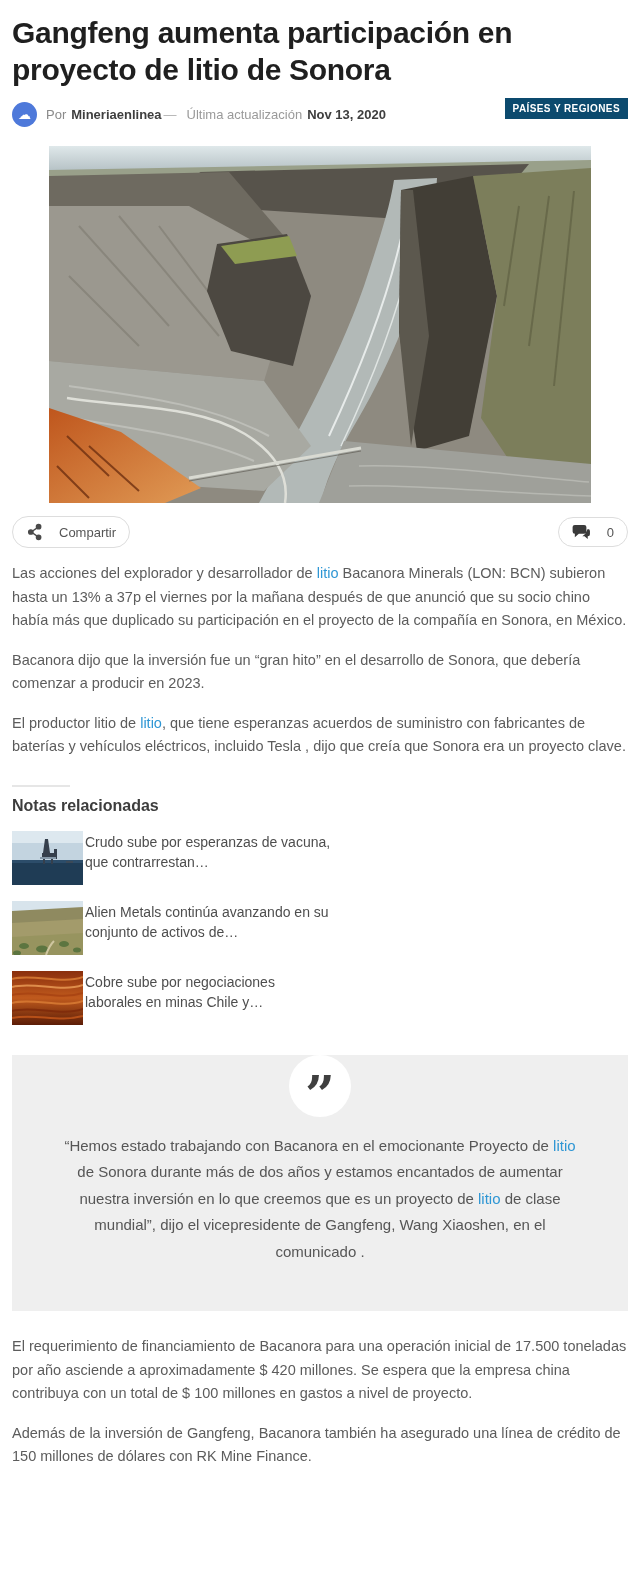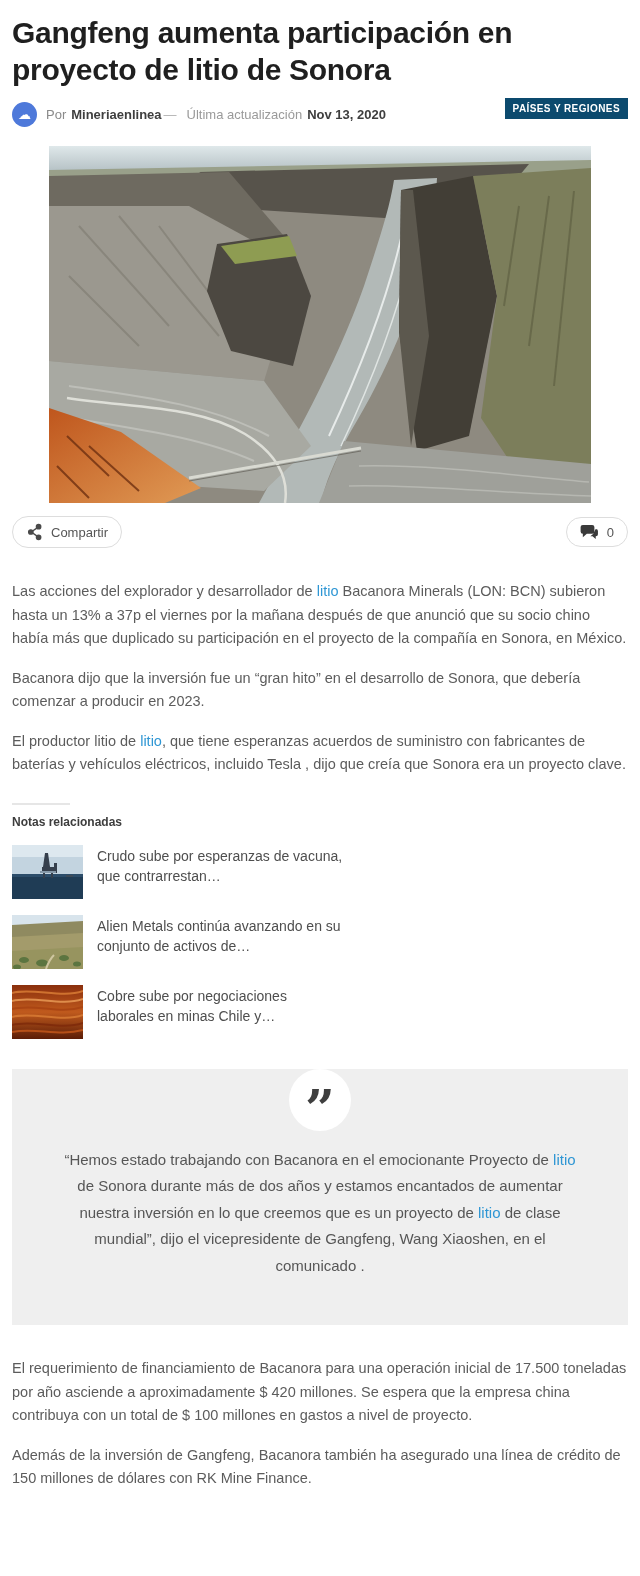--- a/index.html
+++ b/index.html
@@ -34,38 +34,38 @@
     font-size:10px; font-weight:bold; letter-spacing:0.4px;
     padding:5px 8px; text-decoration:none;
   }
 
   
   .hero { display:block; width:542px; height:357px; margin:18px auto 0; }
 
   
   .share-row { display:flex; justify-content:space-between; align-items:center; margin-top:13px; }
   .pill {
-    display:inline-flex; align-items:center; gap:8px;
+    display:inline-flex; align-items:center; gap:16px;
     border:1px solid #dddddd; border-radius:17px; background:#fff;
     padding:6px 13px; font-size:13px; color:#555; cursor:pointer;
   }
   .pill svg { display:block; }
 
   
   .para { font-size:14.5px; line-height:23.5px; color:#5c5c5c; margin:16px 0 0; }
-  .para:first-of-type { margin-top:32px; }
+  .para:first-of-type { margin-top:14px; }
   a.inline-link { color:#2e96d4; text-decoration:none; }
   .seg-bold { font-weight:bold; color:#333333; }
   .interest-para { font-weight:bold; }
   .interest-para .inline-link { color:#1583d6; font-weight:bold; }
 
   
   .related-sep { width:58px; height:2px; background:#e6e6e6; margin:26px 0 10px; }
-  .related-heading { font-size:12px; font-weight:bold; color:#3d3d3d; margin:0 0 16px; }
-  .related-item { display:flex; gap:14px; margin-bottom:16px; cursor:pointer; }
+  .related-heading { font-size:16px; font-weight:bold; color:#3d3d3d; margin:0 0 16px; }
+  .related-item { display:flex; gap:2px; margin-bottom:16px; cursor:pointer; }
   .thumb { width:71px; height:54px; flex:none; display:block; }
   .related-title { font-size:14px; line-height:20px; color:#4e4e4e; max-width:250px; padding-top:1px; }
 
   
   .quote-box {
     position:relative; background:#efefef; margin:30px 0 24px;
     padding:78px 52px 46px; text-align:center;
   }
   .quote-circle {
     position:absolute; top:0; left:50%; transform:translateX(-50%);

